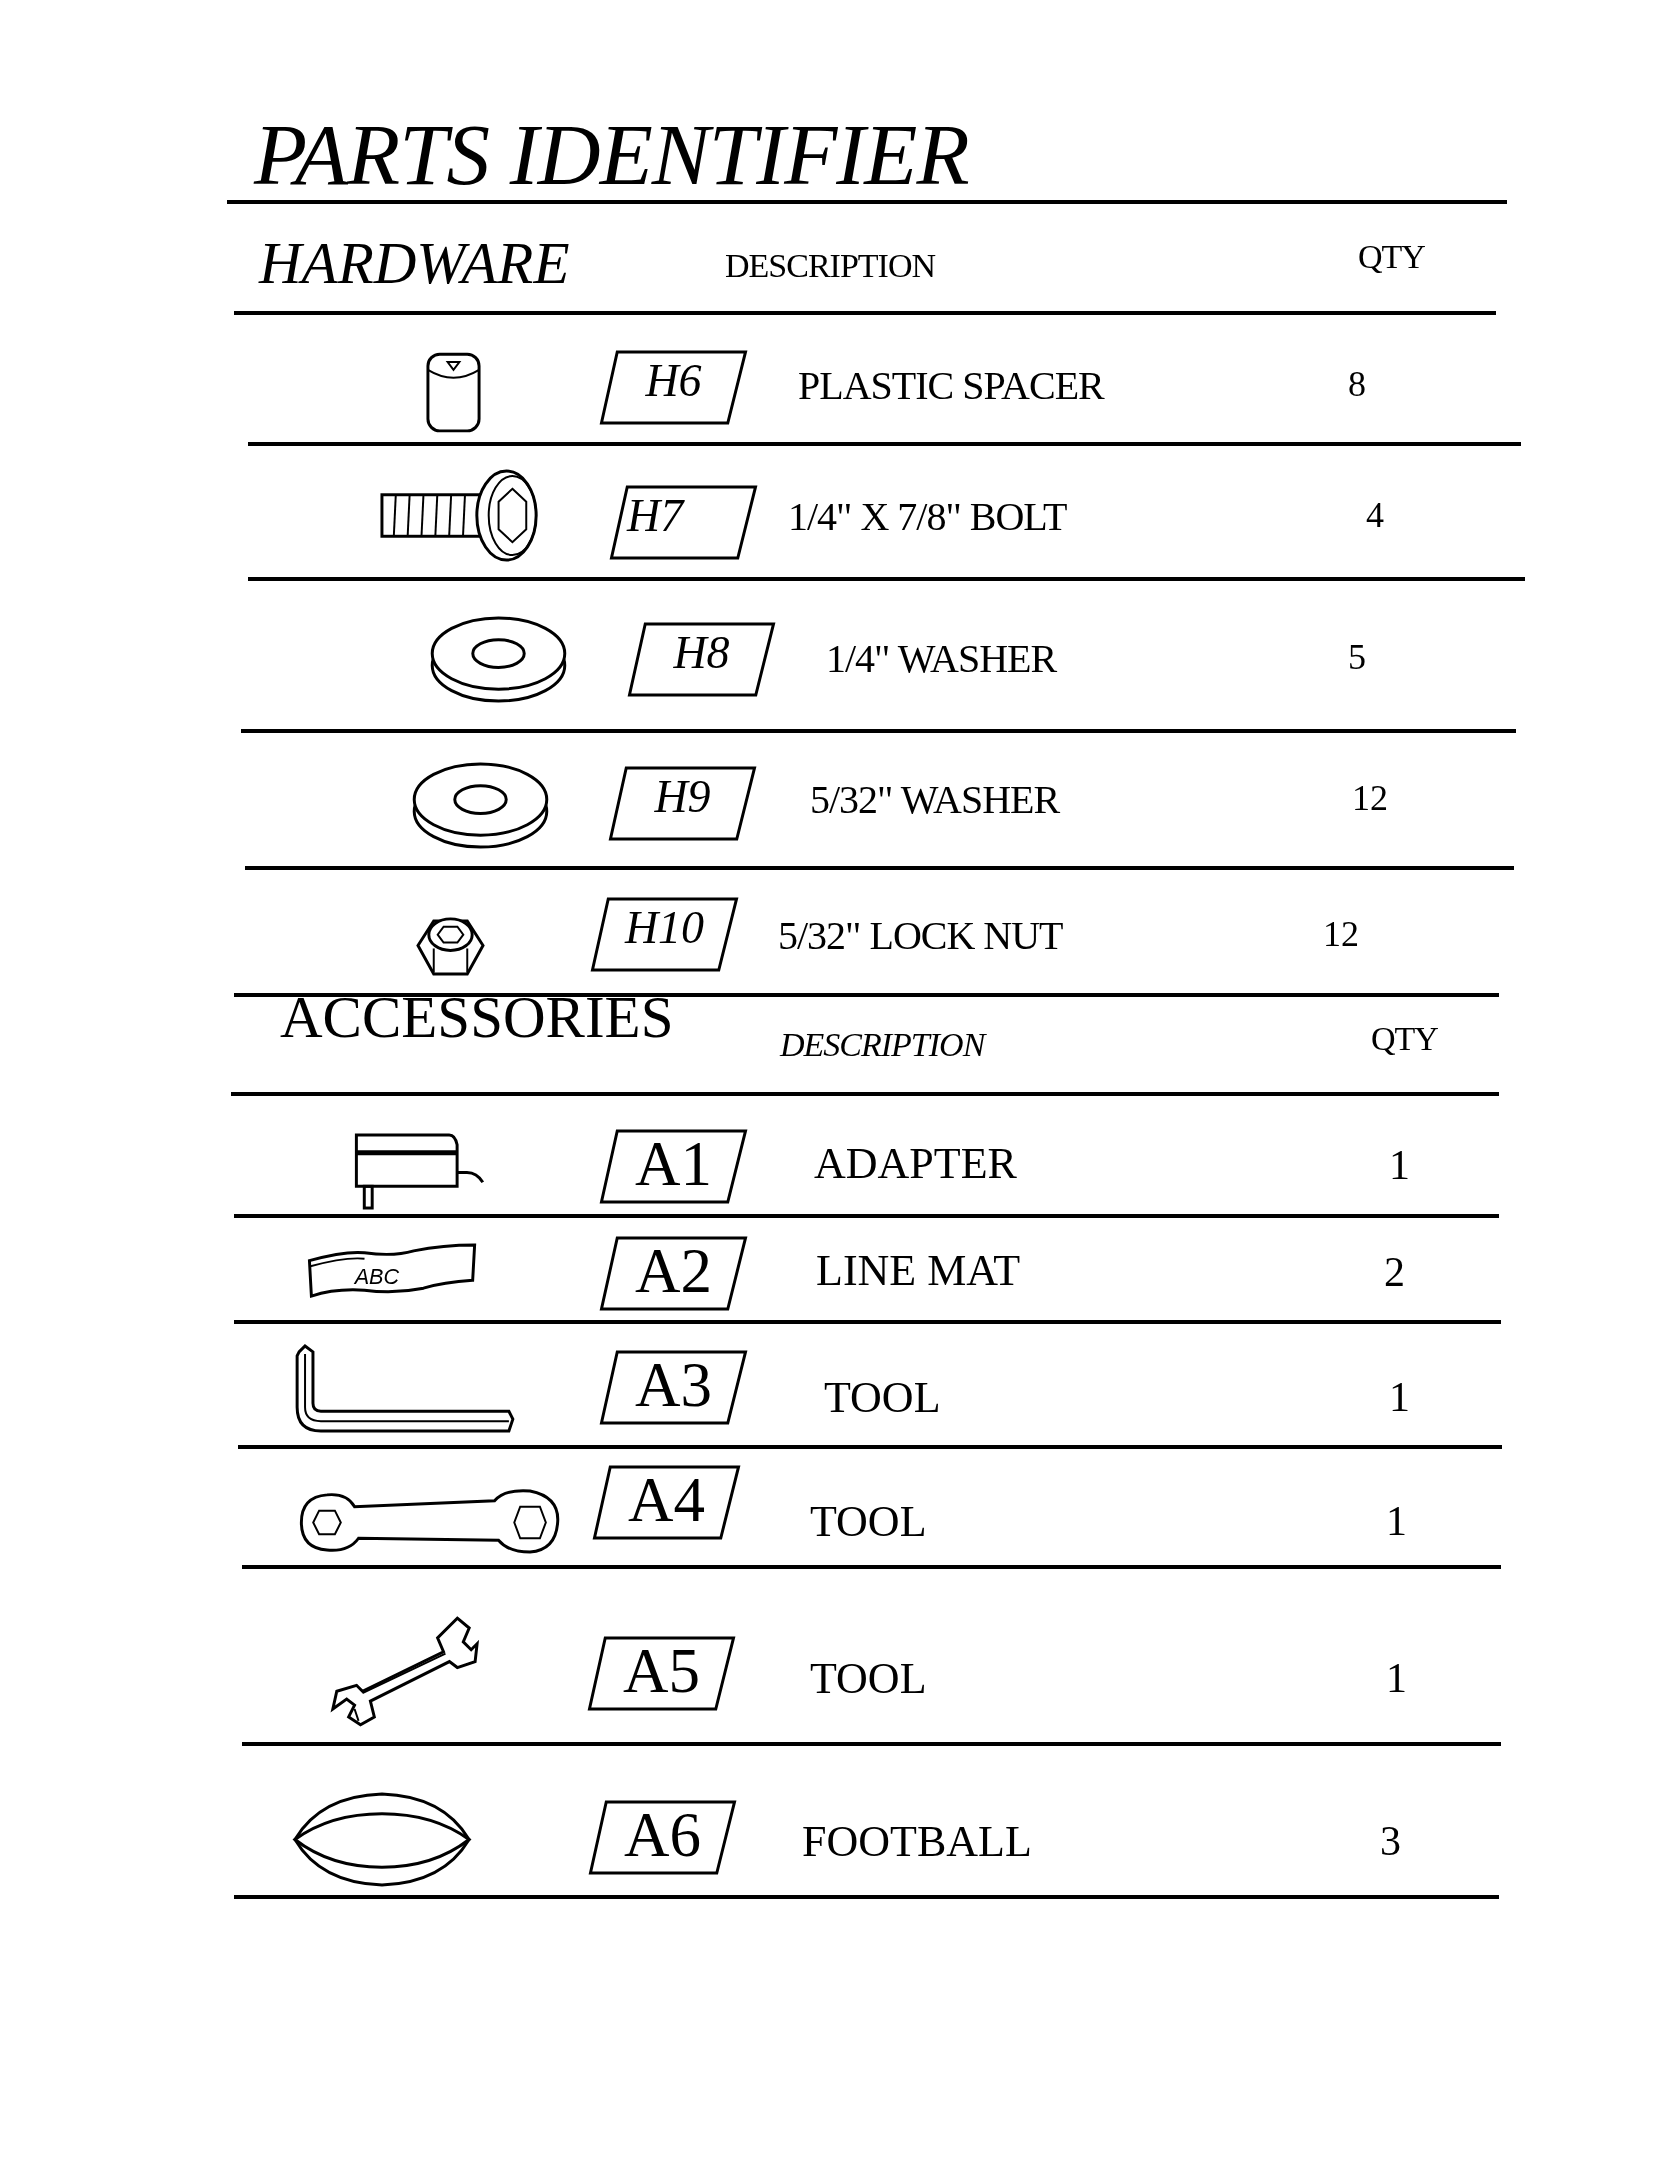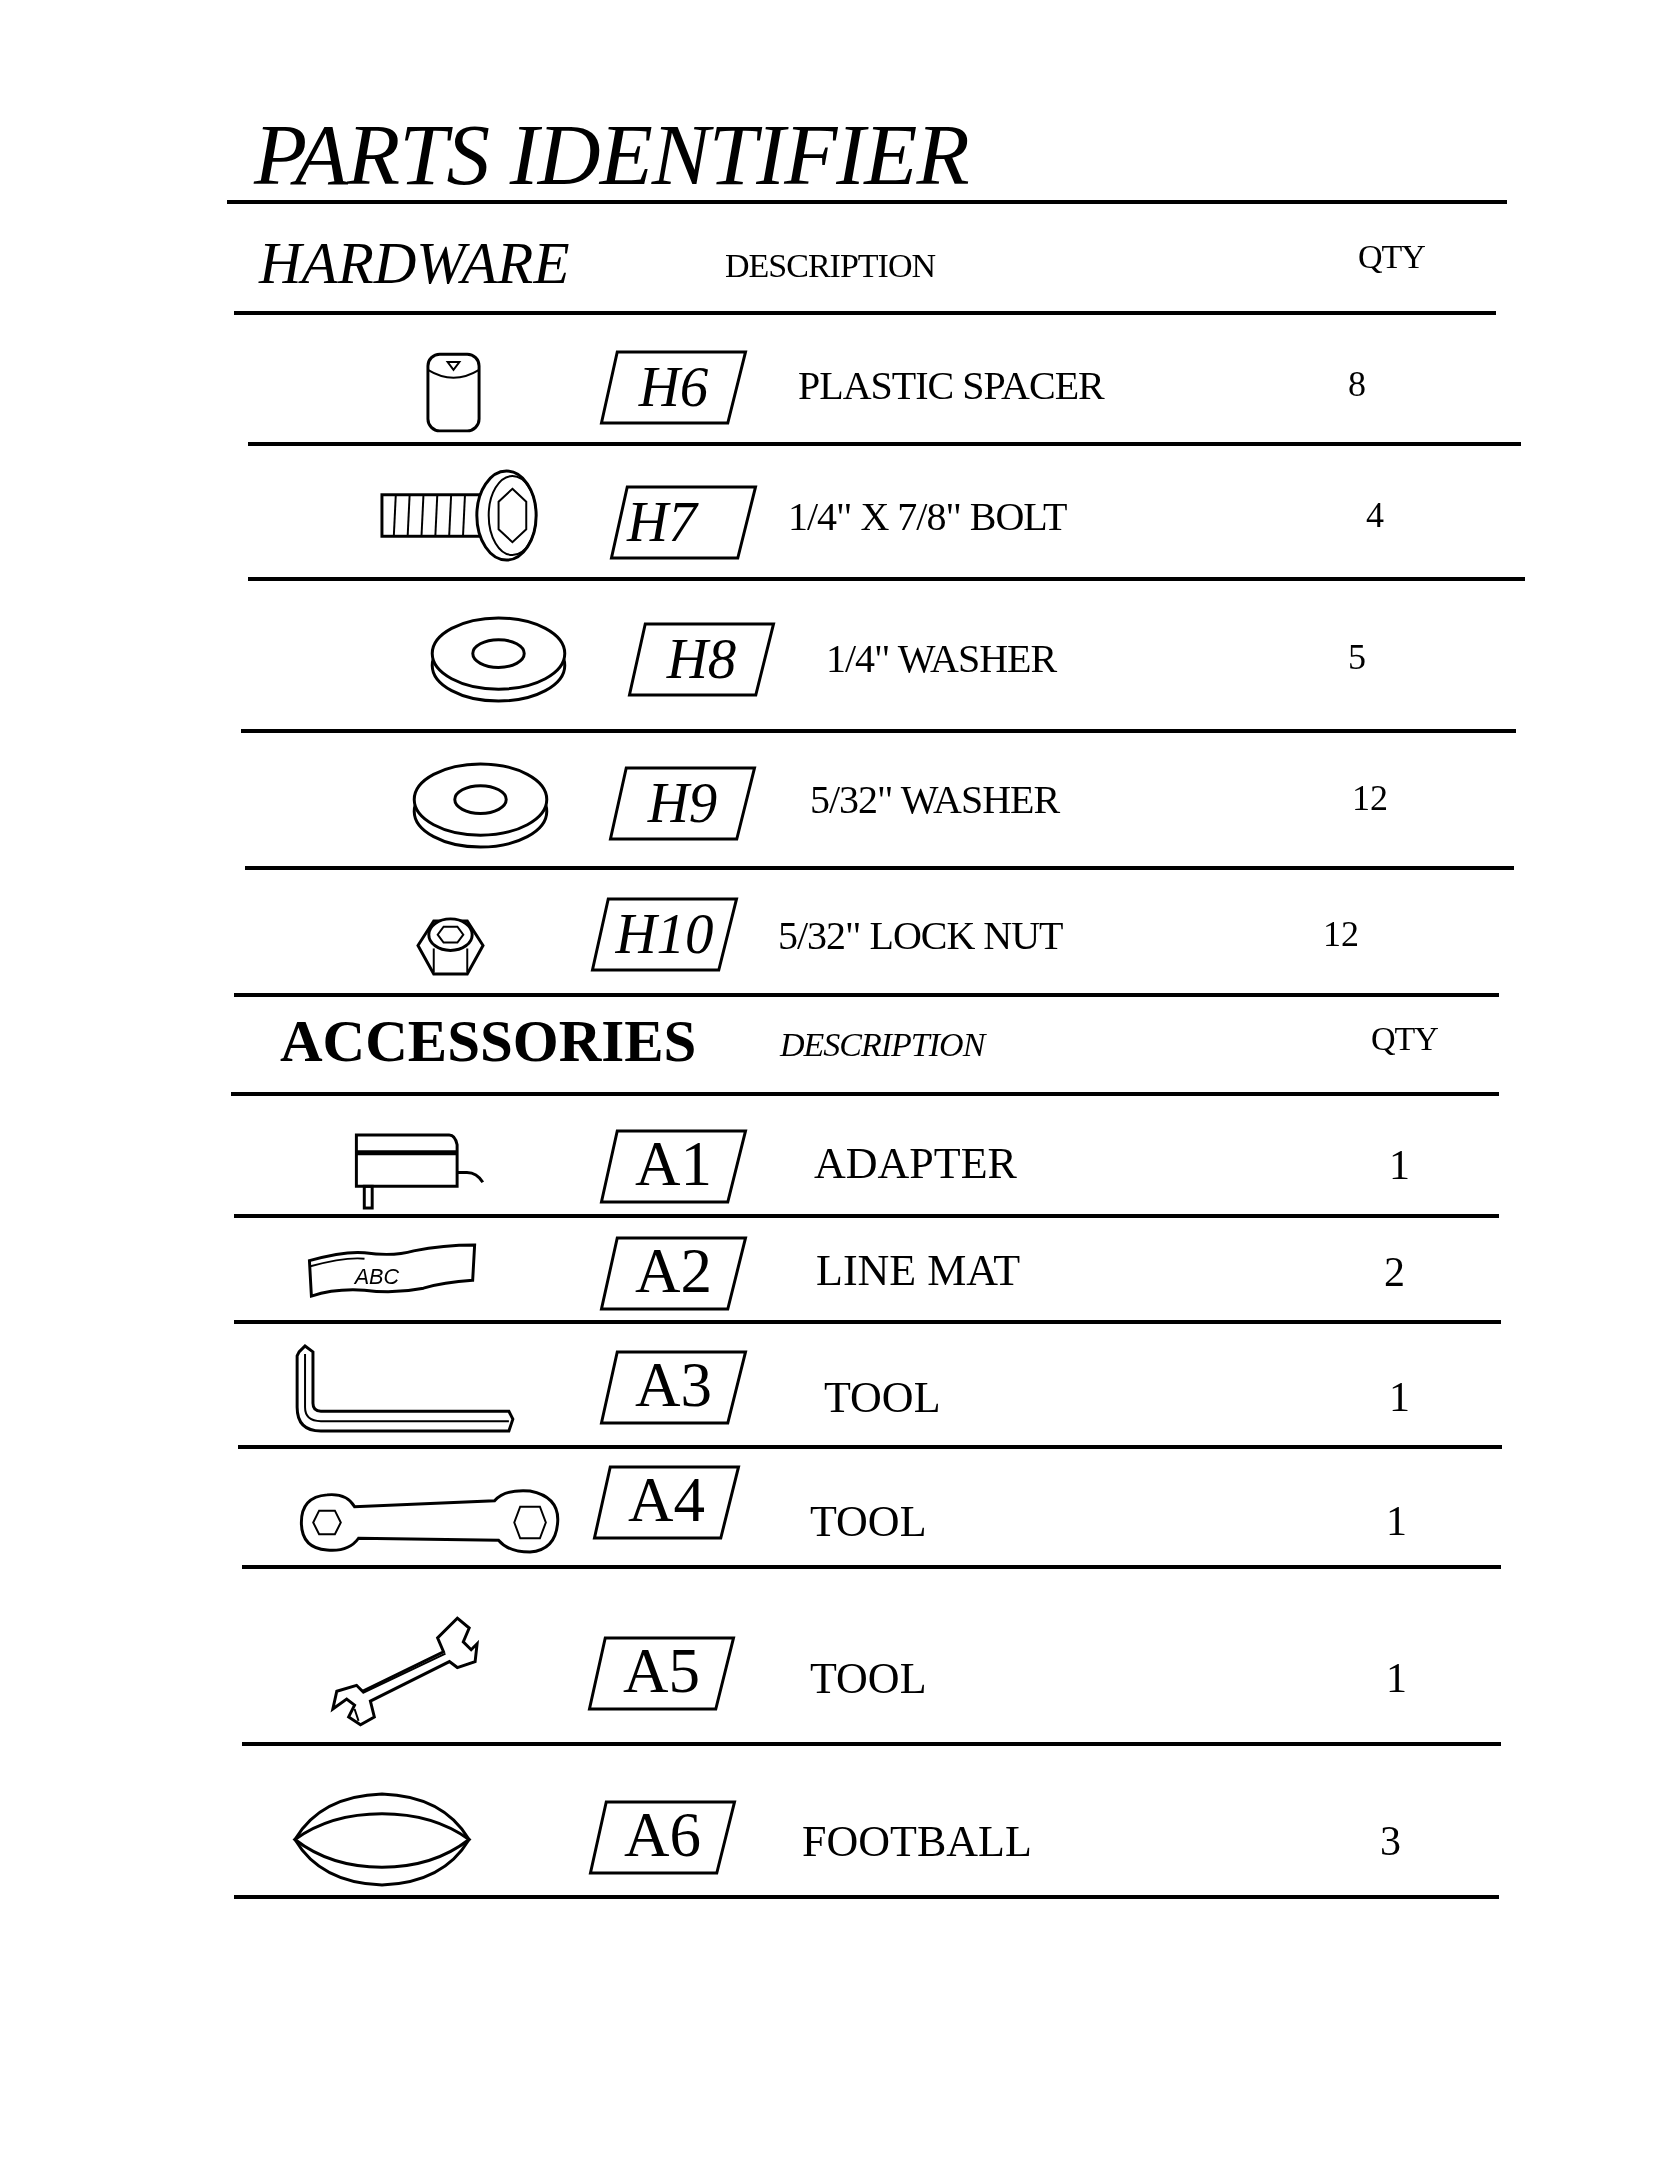--- a/index.html
+++ b/index.html
@@ -9,21 +9,21 @@
   .title { left: 254px; top: 99px; font-size: 87px; font-style: italic; letter-spacing: -1px; line-height: 1; white-space: nowrap; margin-top: 12px; }
   .rule { position: absolute; height: 4px; background: #000; }
   .sec-h { font-size: 59px; line-height: 1; white-space: nowrap; }
   .sec-h.italic { font-style: italic; }
   .col-h { font-size: 34px; line-height: 1; white-space: nowrap; letter-spacing: -1px; }
   .col-h.italic { font-style: italic; }
   .row { position: absolute; left: 0; width: 1679px; }
   .icon { position: absolute; }
   .code { position: absolute; width: 149px; height: 75px; }
   .code svg { position: absolute; left: 0; top: 0; }
-  .code span { position: absolute; left: 0; width: 149px; top: 8px; text-align: center; font-size: 57px; line-height: 1; }
+  .code span { position: absolute; left: 0; width: 149px; top: 8px; text-align: center; font-size: 46px; line-height: 1; }
   .code.hw span { font-style: italic; }
   .code.acc span { font-size: 63px; top: 4px; }
   .desc { position: absolute; font-size: 40px; line-height: 1; white-space: nowrap; letter-spacing: -1px; }
   .desc.acc { font-size: 44px; letter-spacing: 0; }
   .qty { position: absolute; font-size: 36px; line-height: 1; white-space: nowrap; }
   .qty.acc { font-size: 42px; }
 </style>
 </head>
 <body>
 
@@ -124,21 +124,21 @@
     <svg width="149" height="75" viewBox="0 0 150 76">
         <polygon points="18,2 148,2 130,74 2,74" fill="none" stroke="#000" stroke-width="3"></polygon>
       </svg>
     <span>H10</span>
   </div>
   <div class="desc" style="left:778px; top:916px;">5/32" LOCK NUT</div>
   <div class="qty" style="left:1323px; top:916px;">12</div>
 </div>
 <div class="rule" style="left:234px; top:993px; width:1265px;"></div>
 
-<div class="abs sec-h" style="left:280px; top:1012px;font-weight:bold;">ACCESSORIES</div>
+<div class="abs sec-h" style="left:280px; top:988px;">ACCESSORIES</div>
 <div class="abs col-h italic" style="left:780px; top:1028px;">DESCRIPTION</div>
 <div class="abs col-h" style="left:1371px; top:1022px;">QTY</div>
 <div class="rule" style="left:231px; top:1092px; width:1268px;"></div>
 
 <div class="row">
   <svg class="icon" style="left:352px; top:1131px;" width="149" height="79" viewBox="0 0 150 80">
     <path d="M4 4 L98 4 Q104 4 106 14 L106 56 L4 56 Z" fill="none" stroke="#000" stroke-width="3"></path>
     <line x1="4" y1="22" x2="106" y2="22" stroke="#000" stroke-width="5"></line>
     <rect x="12" y="56" width="8" height="22" fill="none" stroke="#000" stroke-width="3"></rect>
     <path d="M106 42 L116 42 Q126 42 132 52" fill="none" stroke="#000" stroke-width="3"></path>

